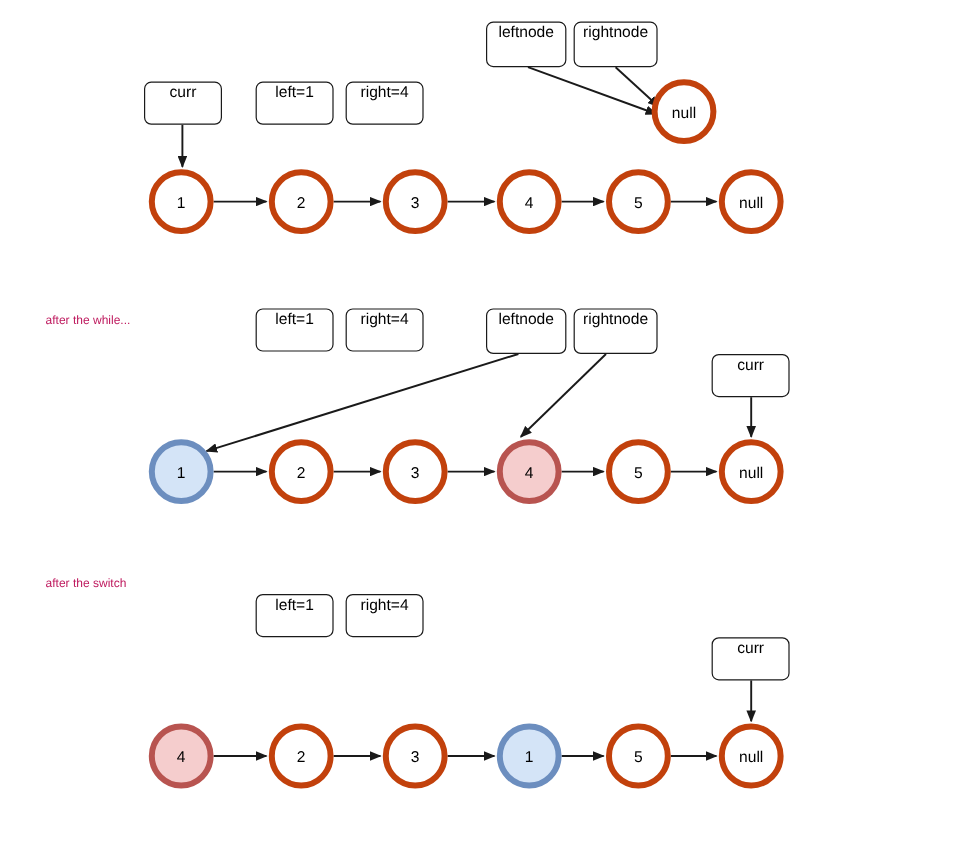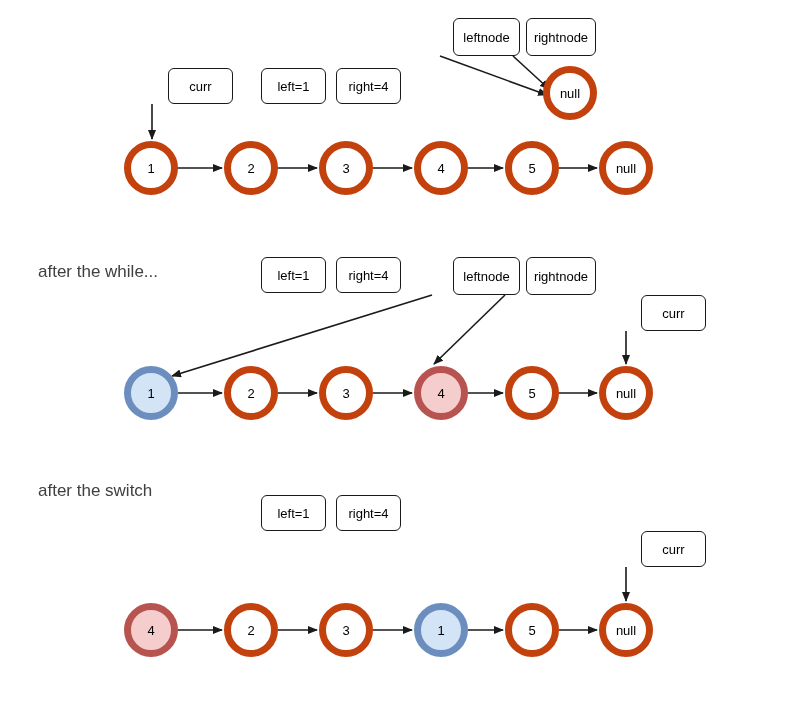--- a/index.html
+++ b/index.html
@@ -18,43 +18,42 @@
   #canvas {
     position: absolute;
     left: 0;
     top: 0;
     width: 808px;
     height: 718px;
   }
   .section-label {
     position: absolute;
     font-family: "Liberation Sans", sans-serif;
-    font-size: 17px;
-    color: #404040;
+    font-size: 10px;
+    color: #be185d;
     white-space: nowrap;
   }
   .var-box {
     position: absolute;
     box-sizing: border-box;
     border: 1px solid #1a1a1a;
     border-radius: 6px;
     background: #ffffff;
     display: flex;
-    align-items: center;
+    align-items: flex-start;
     justify-content: center;
     font-family: "Liberation Sans", sans-serif;
     font-size: 13px;
     color: #000000;
     white-space: nowrap;
-    margin-left: 48px;
   }
   .node {
     position: absolute;
     box-sizing: border-box;
-    border: 7px solid #c2410c;
+    border: 5px solid #c2410c;
     border-radius: 50%;
     background: #ffffff;
     display: flex;
     align-items: center;
     justify-content: center;
     font-family: "Liberation Sans", sans-serif;
     font-size: 13px;
     color: #000000;
   }
   .node.fill-blue {

